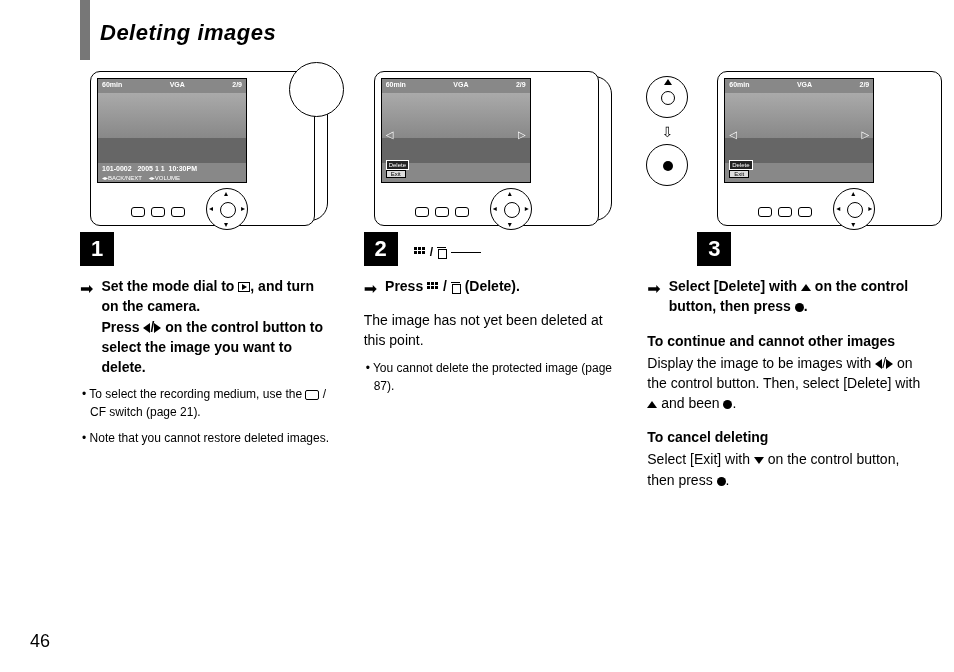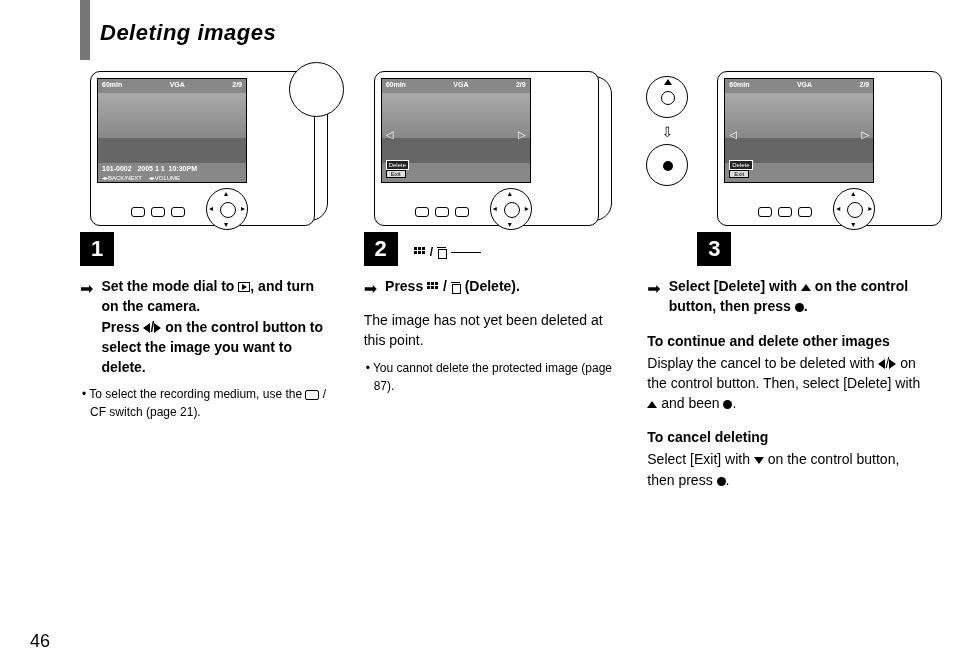--- a/index.html
+++ b/index.html
@@ -327,20 +327,21 @@
     </div>
 
     <div class="instruction">
       <span class="arrow">➡</span>
       <div class="text">
         <span>Set the mode dial to </span><span class="inline-icon play"></span><span>, and turn on the camera.</span><br>
         <span>Press </span><span class="tri-l"></span>/<span class="tri-r"></span><span> on the control button to select the image you want to delete.</span>
       </div>
     </div>
     <div class="bullet">• <span>To select the recording medium, use the </span><span class="ms-icon"></span><span> / CF switch (page 21).</span></div>
+    <div class="bullet">•  <span>Note that you cannot restore deleted images.</span></div>
   </div>
 
   <div class="col">
     <div class="camera-figure">
       <div class="camera-grip"></div>
       <div class="camera-body">
         <div class="lcd">
           <div class="lcd-top">
             <span>60min</span>
             <span>VGA</span>
@@ -429,23 +430,23 @@
       <div class="step-badge">3</div>
     </div>
 
     <div class="instruction">
       <span class="arrow">➡</span>
       <div class="text">
         <span>Select [Delete] with </span><span class="tri-u"></span><span> on the control button, then press </span><span class="dot"></span><span>.</span>
       </div>
     </div>
 
-    <div class="subhead">To continue and delete other images</div>
+    <div class="subhead">To continue and cannot other images</div>
     <div class="body-text" style="margin-top:2px">
-      <span>Display the cancel to be deleted with </span><span class="tri-l"></span>/<span class="tri-r"></span><span> on the control button. Then, select [Delete] with </span><span class="tri-u"></span><span> and been </span><span class="dot"></span><span>.</span>
+      <span>Display the image to be images with </span><span class="tri-l"></span>/<span class="tri-r"></span><span> on the control button. Then, select [Delete] with </span><span class="tri-u"></span><span> and been </span><span class="dot"></span><span>.</span>
     </div>
 
     <div class="subhead">To cancel deleting</div>
     <div class="body-text" style="margin-top:2px">
       <span>Select [Exit] with </span><span class="tri-d"></span><span> on the control button, then press </span><span class="dot"></span><span>.</span>
     </div>
   </div>
 
 </div>
 

